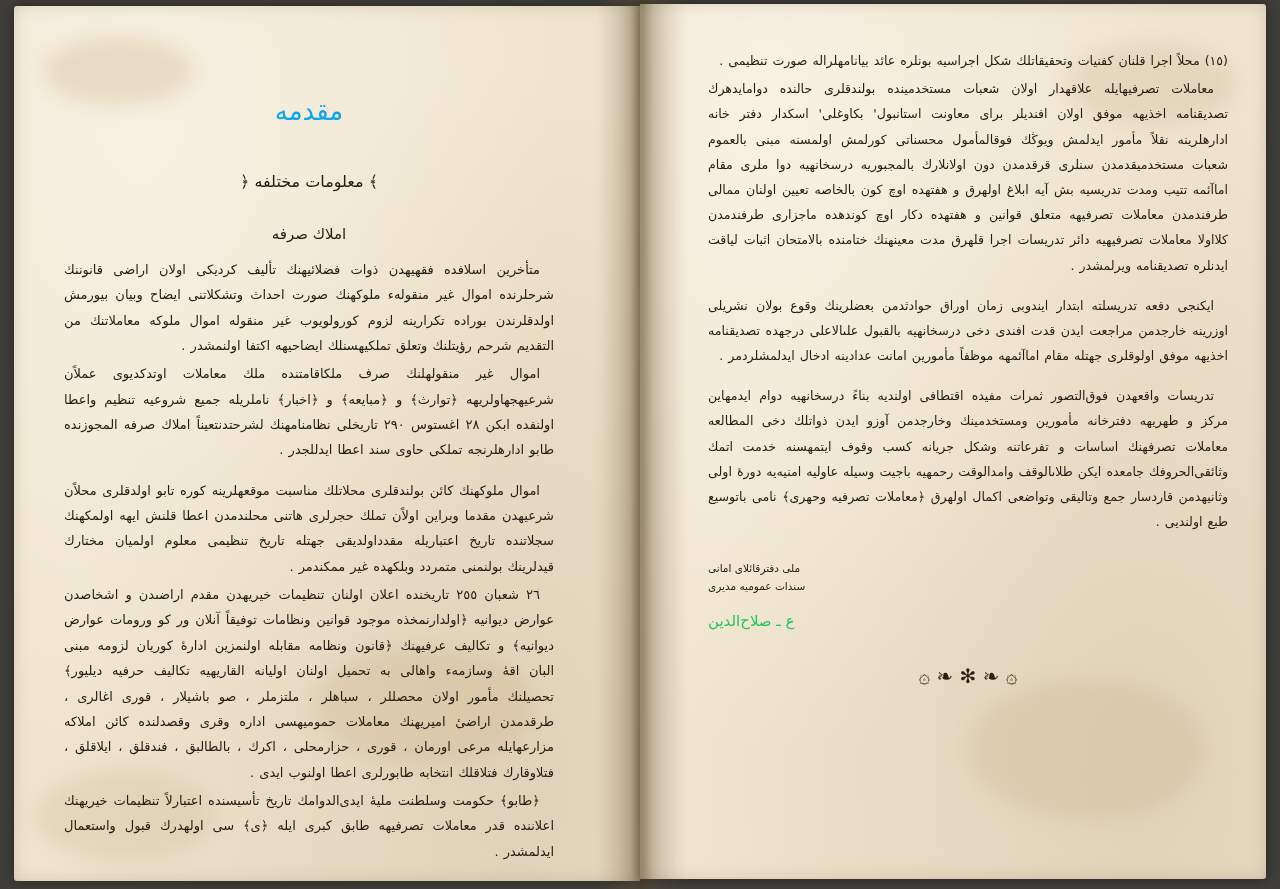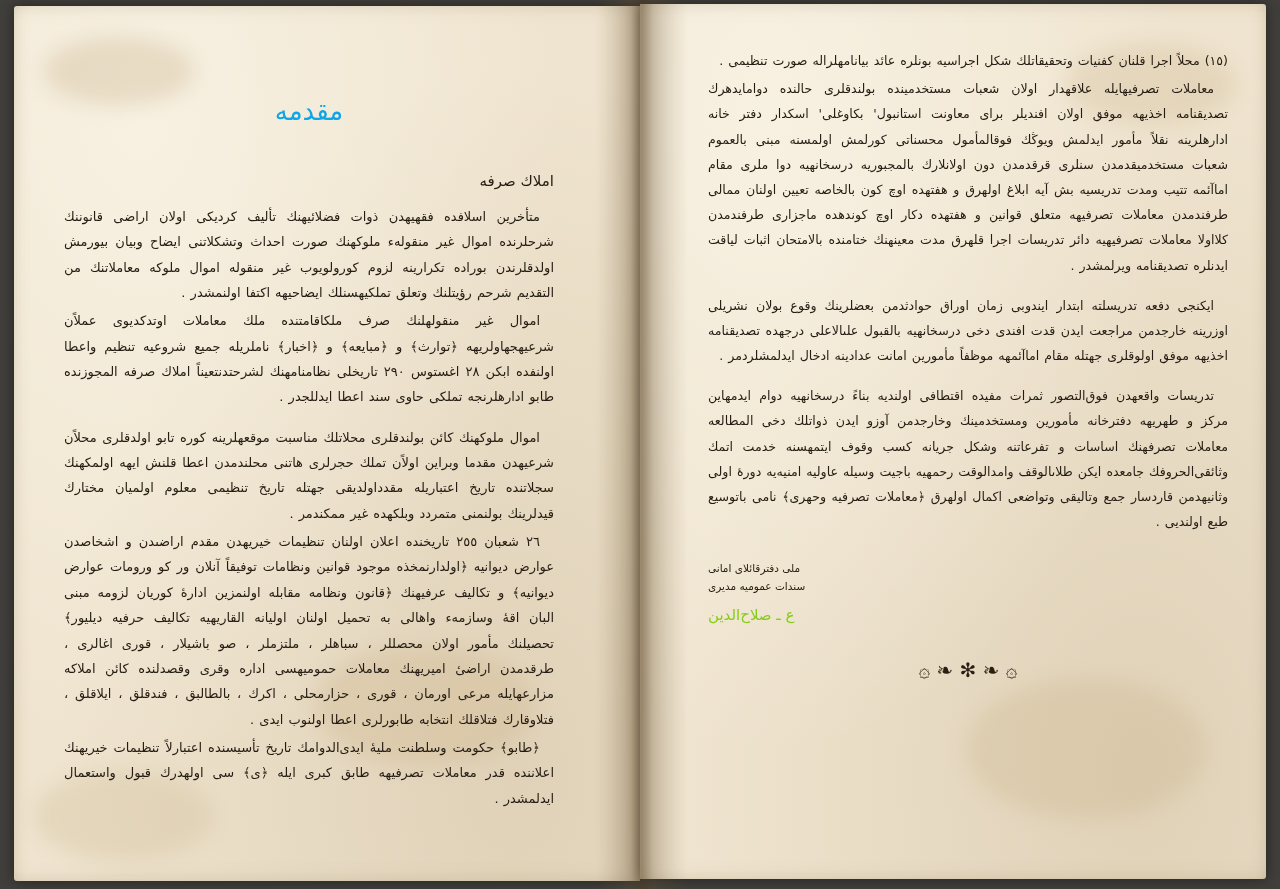--- a/index.html
+++ b/index.html
@@ -99,21 +99,21 @@
     margin: 0 0 46px 0;
     color: #0ea5e9;
   }
   .sec-head {
     text-align: center;
     font-size: 16px;
     margin: 26px 0 16px 0;
     color: #241b10;
   }
   .sec-head-2 {
-    text-align: right;
+    text-align: center;
     font-size: 15px;
     margin: 34px 0 14px 0;
     color: #241b10;
   }
   p.body {
     margin: 0 0 3px 0;
     font-size: 13px;
     line-height: 1.95;
     text-indent: 14px;
     word-spacing: 1px;
@@ -127,22 +127,22 @@
     text-align: left;
     direction: rtl;
   }
   .sig .sm {
     font-size: 10.5px;
     line-height: 1.7;
     color: #2b2013;
   }
   .sig .nm {
     font-size: 15px;
-    margin-top: 10px;
-    color: #84cc16;
+    margin-top: 16px;
+    color: #22c55e;
   }
   .orn {
     margin: 34px auto 0 auto;
     width: 190px;
     text-align: center;
     font-size: 20px;
     color: #2a1f12;
     letter-spacing: 2px;
     direction: rtl;
   }
@@ -175,20 +175,21 @@
   <div class="leaf leaf-right">
     <div class="stain" style="right:30px; top:40px; width:170px; height:80px; background:rgba(204,181,142,0.30);"></div>
     <div class="stain" style="right:60px; bottom:60px; width:240px; height:140px; background:rgba(201,176,134,0.28);"></div>
   </div>
 
   <div class="gutter"></div>
 
   <div class="col col-left">
     <div class="ttl">مقدمه</div>
 
+    <div class="sec-head">﴾ معلومات مختلفه ﴿</div>
     <div class="sec-head-2">املاك صرفه</div>
 
     <p class="body">متأخرين اسلافده فقهيهدن ذوات فضلائيهنك تأليف كرديكى اولان اراضى قانوننك شرحلرنده اموال غير منقولهء ملوكهنك صورت احداث وتشكلاتنى ايضاح وبيان بيورمش اولدقلرندن بوراده تكرارينه لزوم كورولويوب غير منقوله اموال ملوكه معاملاتنك من التقديم شرحم رؤيتلنك وتعلق تملكيهسنلك ايضاحيهه اكتفا اولنمشدر .</p>
     <p class="body">اموال غير منقولهلنك صرف ملكاقامتنده ملك معاملات اوتدكديوى عملاًن شرعيهجهاولريهه ﴿توارث﴾ و ﴿مبايعه﴾ و ﴿اخبار﴾ ناملريله جميع شروعيه تنظيم واعطا اولنفده ابكن ٢٨ اغستوس ٢٩٠ تاريخلى نظامنامهنك لشرحتدنتعيناً املاك صرفه المجوزنده طابو ادارهلرنجه تملكى حاوى سند اعطا ايدللجدر .</p>
     <div class="para-gap"></div>
     <p class="body">اموال ملوكهنك كائن بولندقلرى محلاتلك مناسبت موقعهلرينه كوره تابو اولدقلرى محلاًن شرعيهدن مقدما وبراين اولاًن تملك حجرلرى هاتنى محلندمدن اعطا قلنش ايهه اولمكهنك سجلاتنده تاريخ اعتباريله مقدداولديقى جهتله تاريخ تنظيمى معلوم اولميان مختارك قيدلرينك بولنمنى متمردد وبلكهده غير ممكندمر .</p>
 
 
     <p class="body">٢٦ شعبان ٢٥٥ تاريخنده اعلان اولنان تنظيمات خيريهدن مقدم اراضىدن و اشخاصدن عوارض ديوانيه ﴿اولدارنمخذه موجود قوانين ونظامات توفيقاً آنلان ور كو ورومات عوارض ديوانيه﴾ و تكاليف عرفيهنك ﴿قانون ونظامه مقابله اولنمزين ادارهٔ كوريان لزومه مبنى البان اقهٔ وسازمهء واهالى به تحميل اولنان اوليانه القاريهيه تكاليف حرفيه ديليور﴾ تحصيلنك مأمور اولان محصللر ، سباهلر ، ملتزملر ، صو باشيلار ، قورى اغالرى ، طرقدمدن اراضىٔ اميريهنك معاملات حموميهسى اداره وقرى وقصدلنده كائن املاكه مزارعهايله مرعى اورمان ، قورى ، حزارمحلى ، اكرك ، بالطالبق ، فندقلق ، ايلاقلق ، فتلاوقارك فتلاقلك انتخابه طابورلرى اعطا اولنوب ايدى .</p>
     <p class="body">﴿طابو﴾ حكومت وسلطنت مليهٔ ايدى‌الدوامك تاريخ تأسيسنده اعتبارلاً تنظيمات خيريهنك اعلاننده قدر معاملات تصرفيهه طابق كبرى ايله ﴿ى﴾ سى اولهدرك قبول واستعمال ايدلمشدر .</p>

